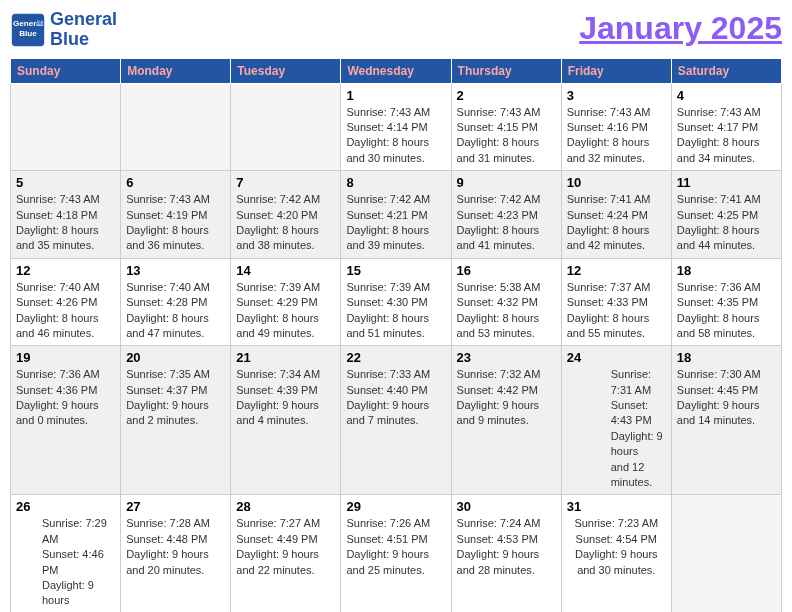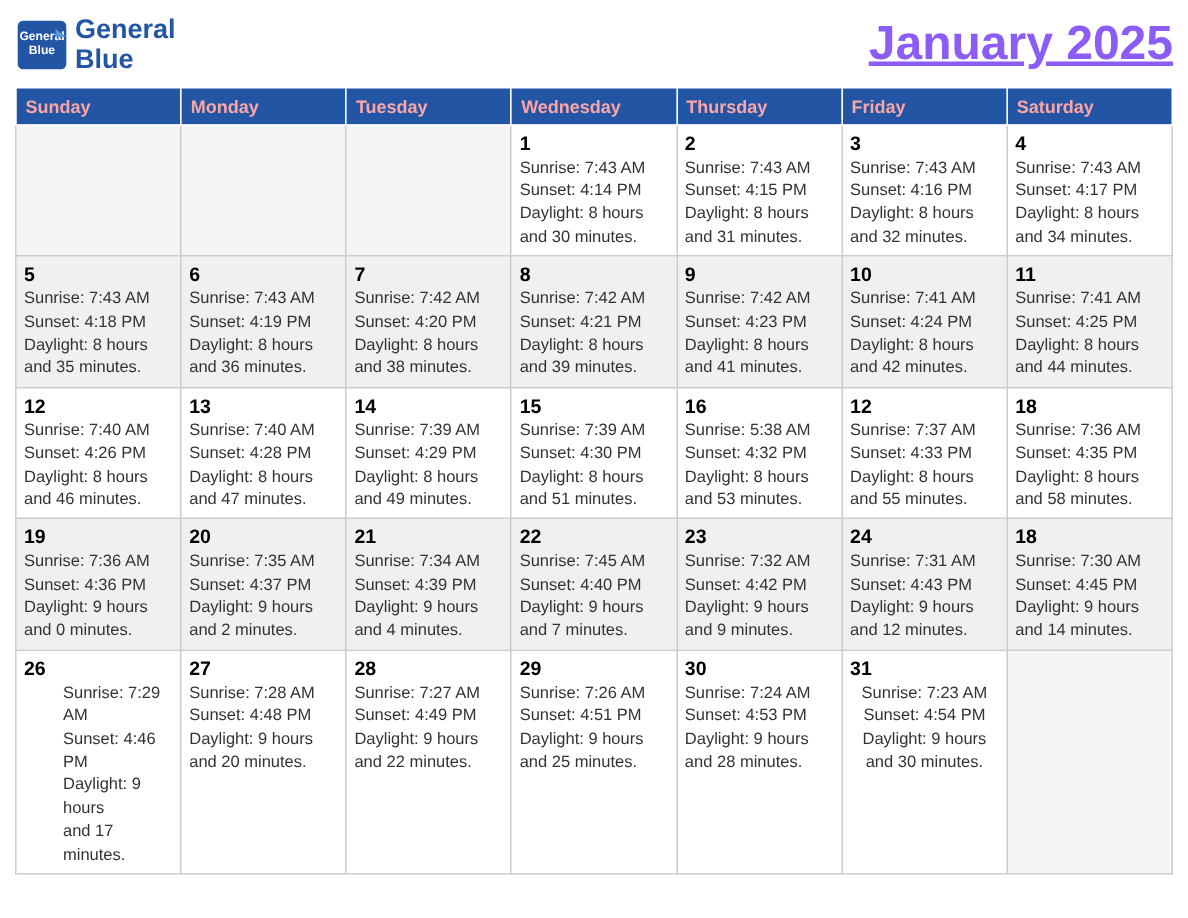--- a/index.html
+++ b/index.html
@@ -270,35 +270,35 @@
         </td>
         <td>
           <span class="day-num">21</span>
           <div class="day-info" style="white-space: pre-line;">Sunrise: 7:34 AM
 Sunset: 4:39 PM
 Daylight: 9 hours
 and 4 minutes.</div>
         </td>
         <td>
           <span class="day-num">22</span>
-          <div class="day-info" style="white-space: pre-line;">Sunrise: 7:45 AM
+          <div class="day-info" style="white-space: pre-line;">Sunrise: 7:33 AM
 Sunset: 4:40 PM
 Daylight: 9 hours
 and 7 minutes.</div>
         </td>
         <td>
           <span class="day-num">23</span>
           <div class="day-info" style="white-space: pre-line;">Sunrise: 7:32 AM
 Sunset: 4:42 PM
 Daylight: 9 hours
 and 9 minutes.</div>
         </td>
         <td>
           <span class="day-num">24</span>
-          <div class="day-info" style="white-space: pre-line;">Sunrise: 7:31 AM
+          <div class="day-info" style="white-space: pre-line; margin-left: 44px;">Sunrise: 7:31 AM
 Sunset: 4:43 PM
 Daylight: 9 hours
 and 12 minutes.</div>
         </td>
         <td>
           <span class="day-num">18</span>
           <div class="day-info" style="white-space: pre-line;">Sunrise: 7:30 AM
 Sunset: 4:45 PM
 Daylight: 9 hours
 and 14 minutes.</div>

